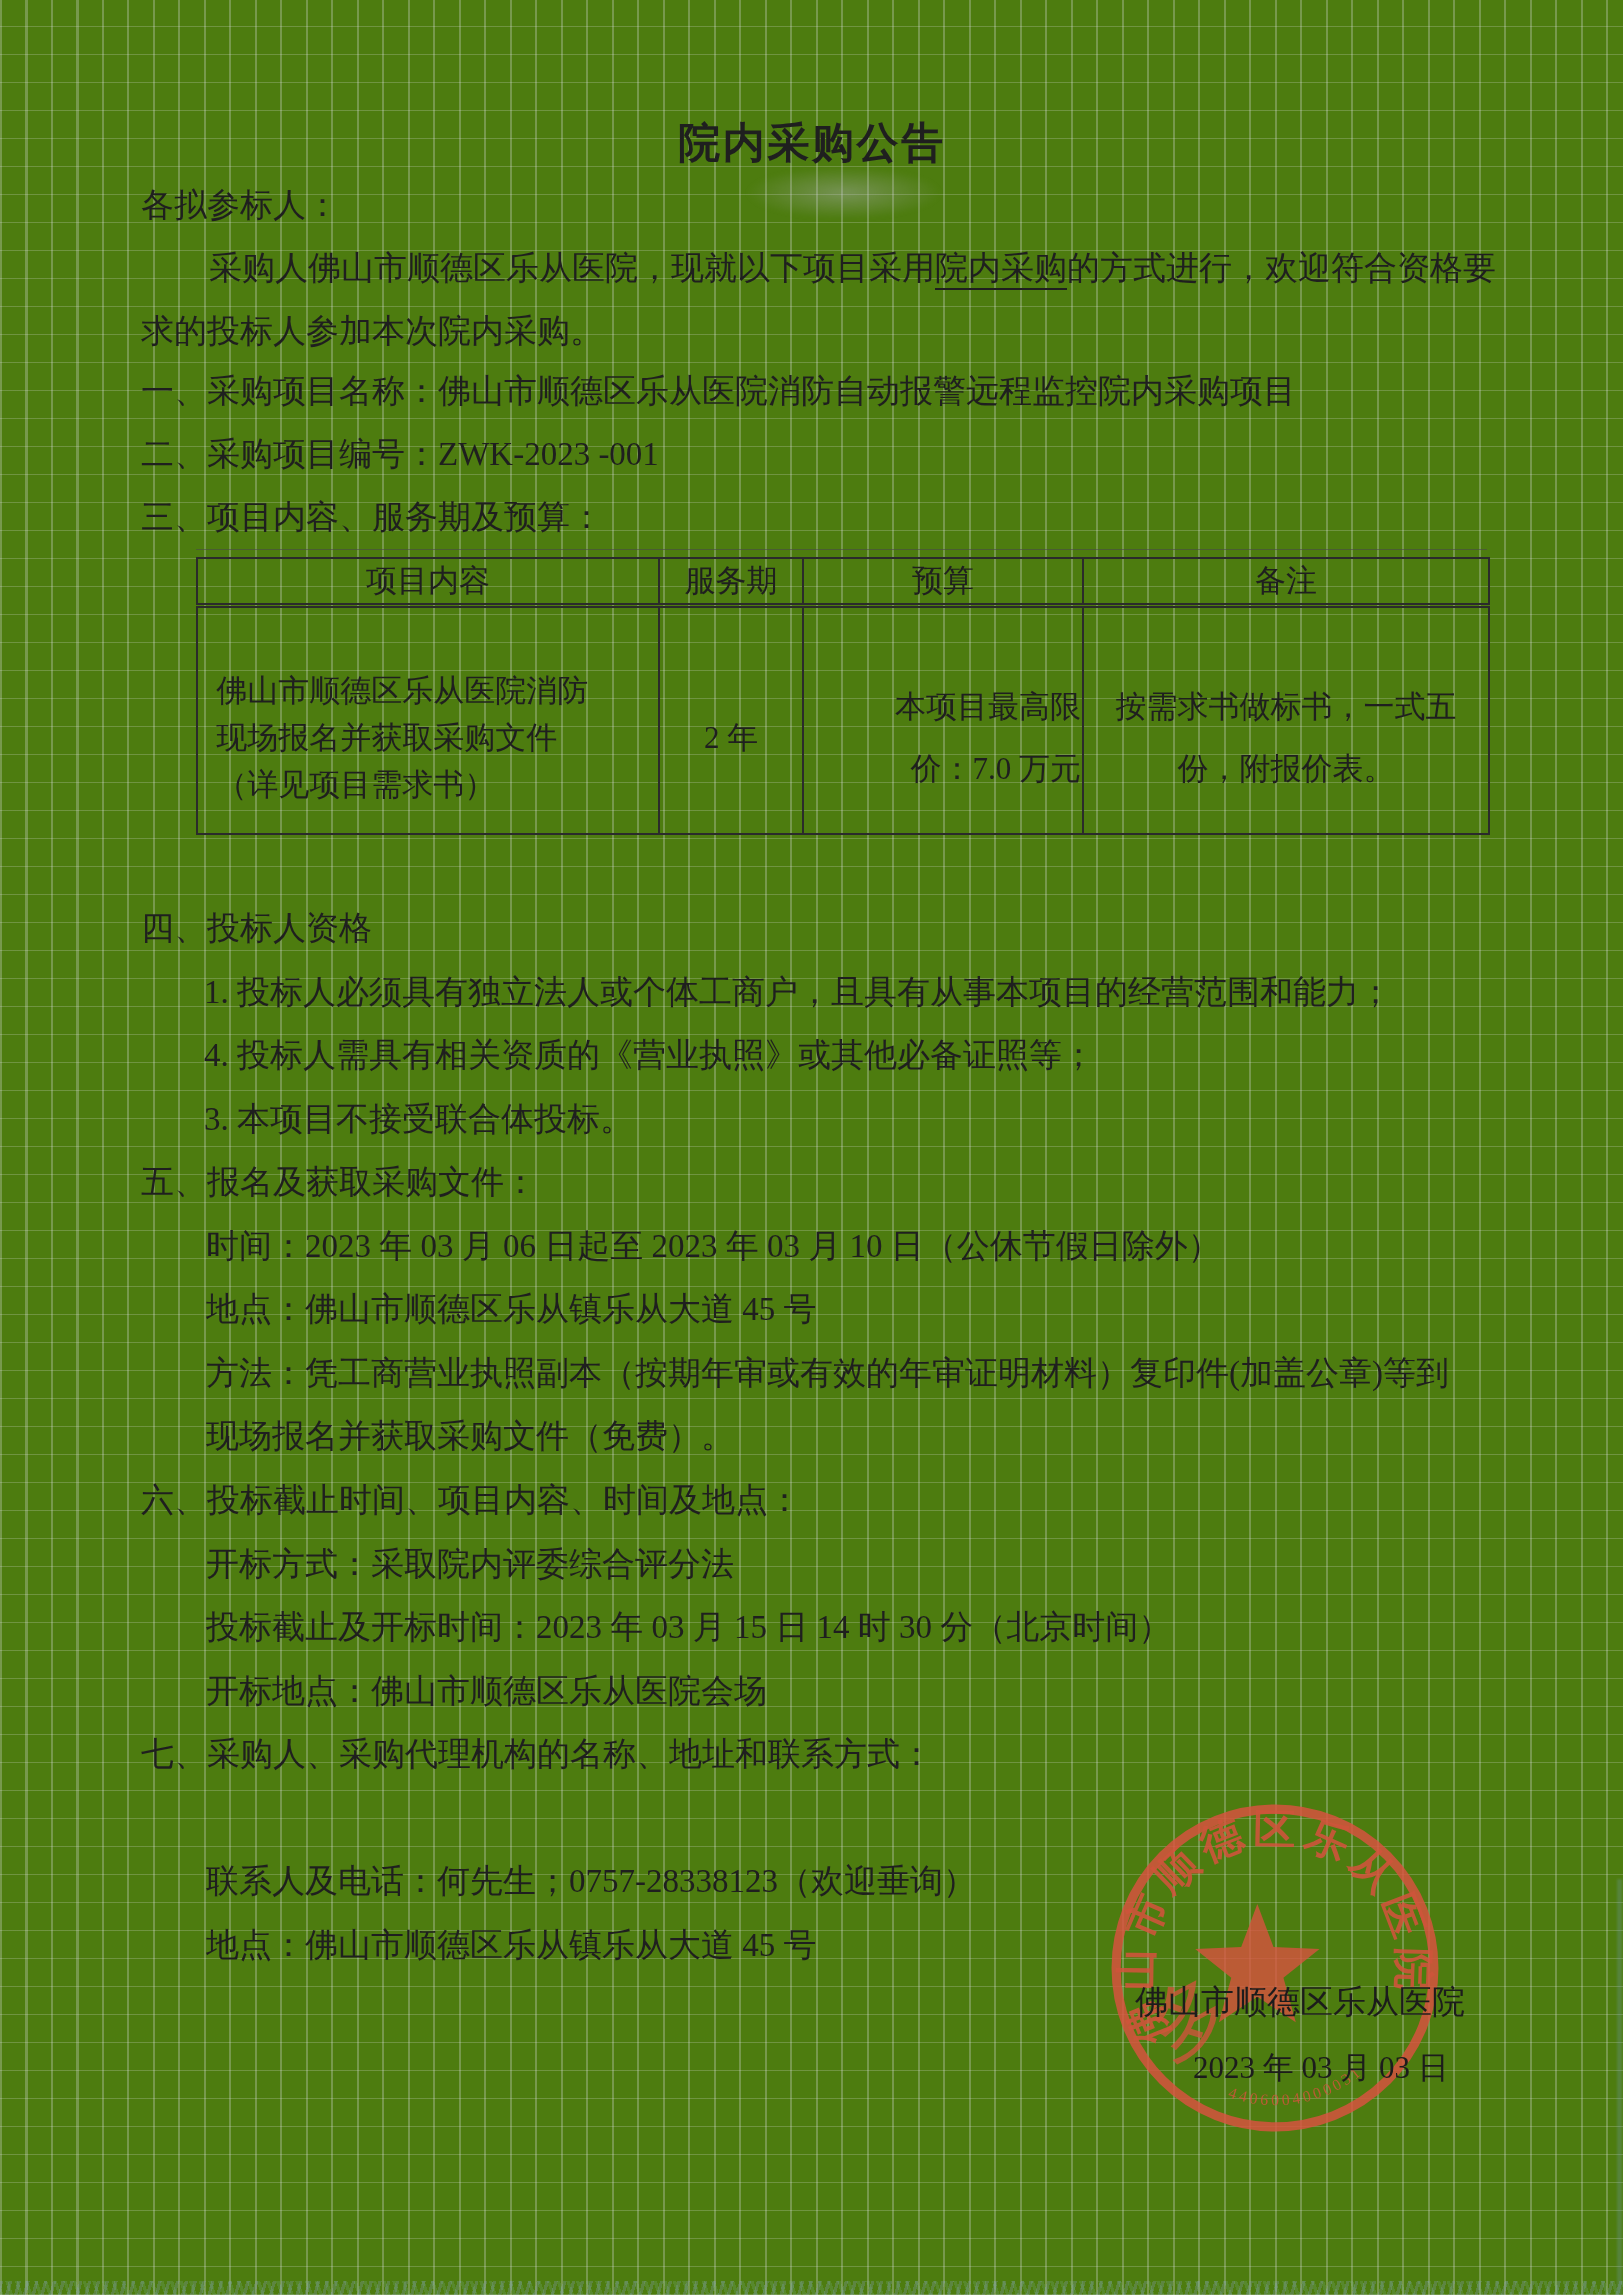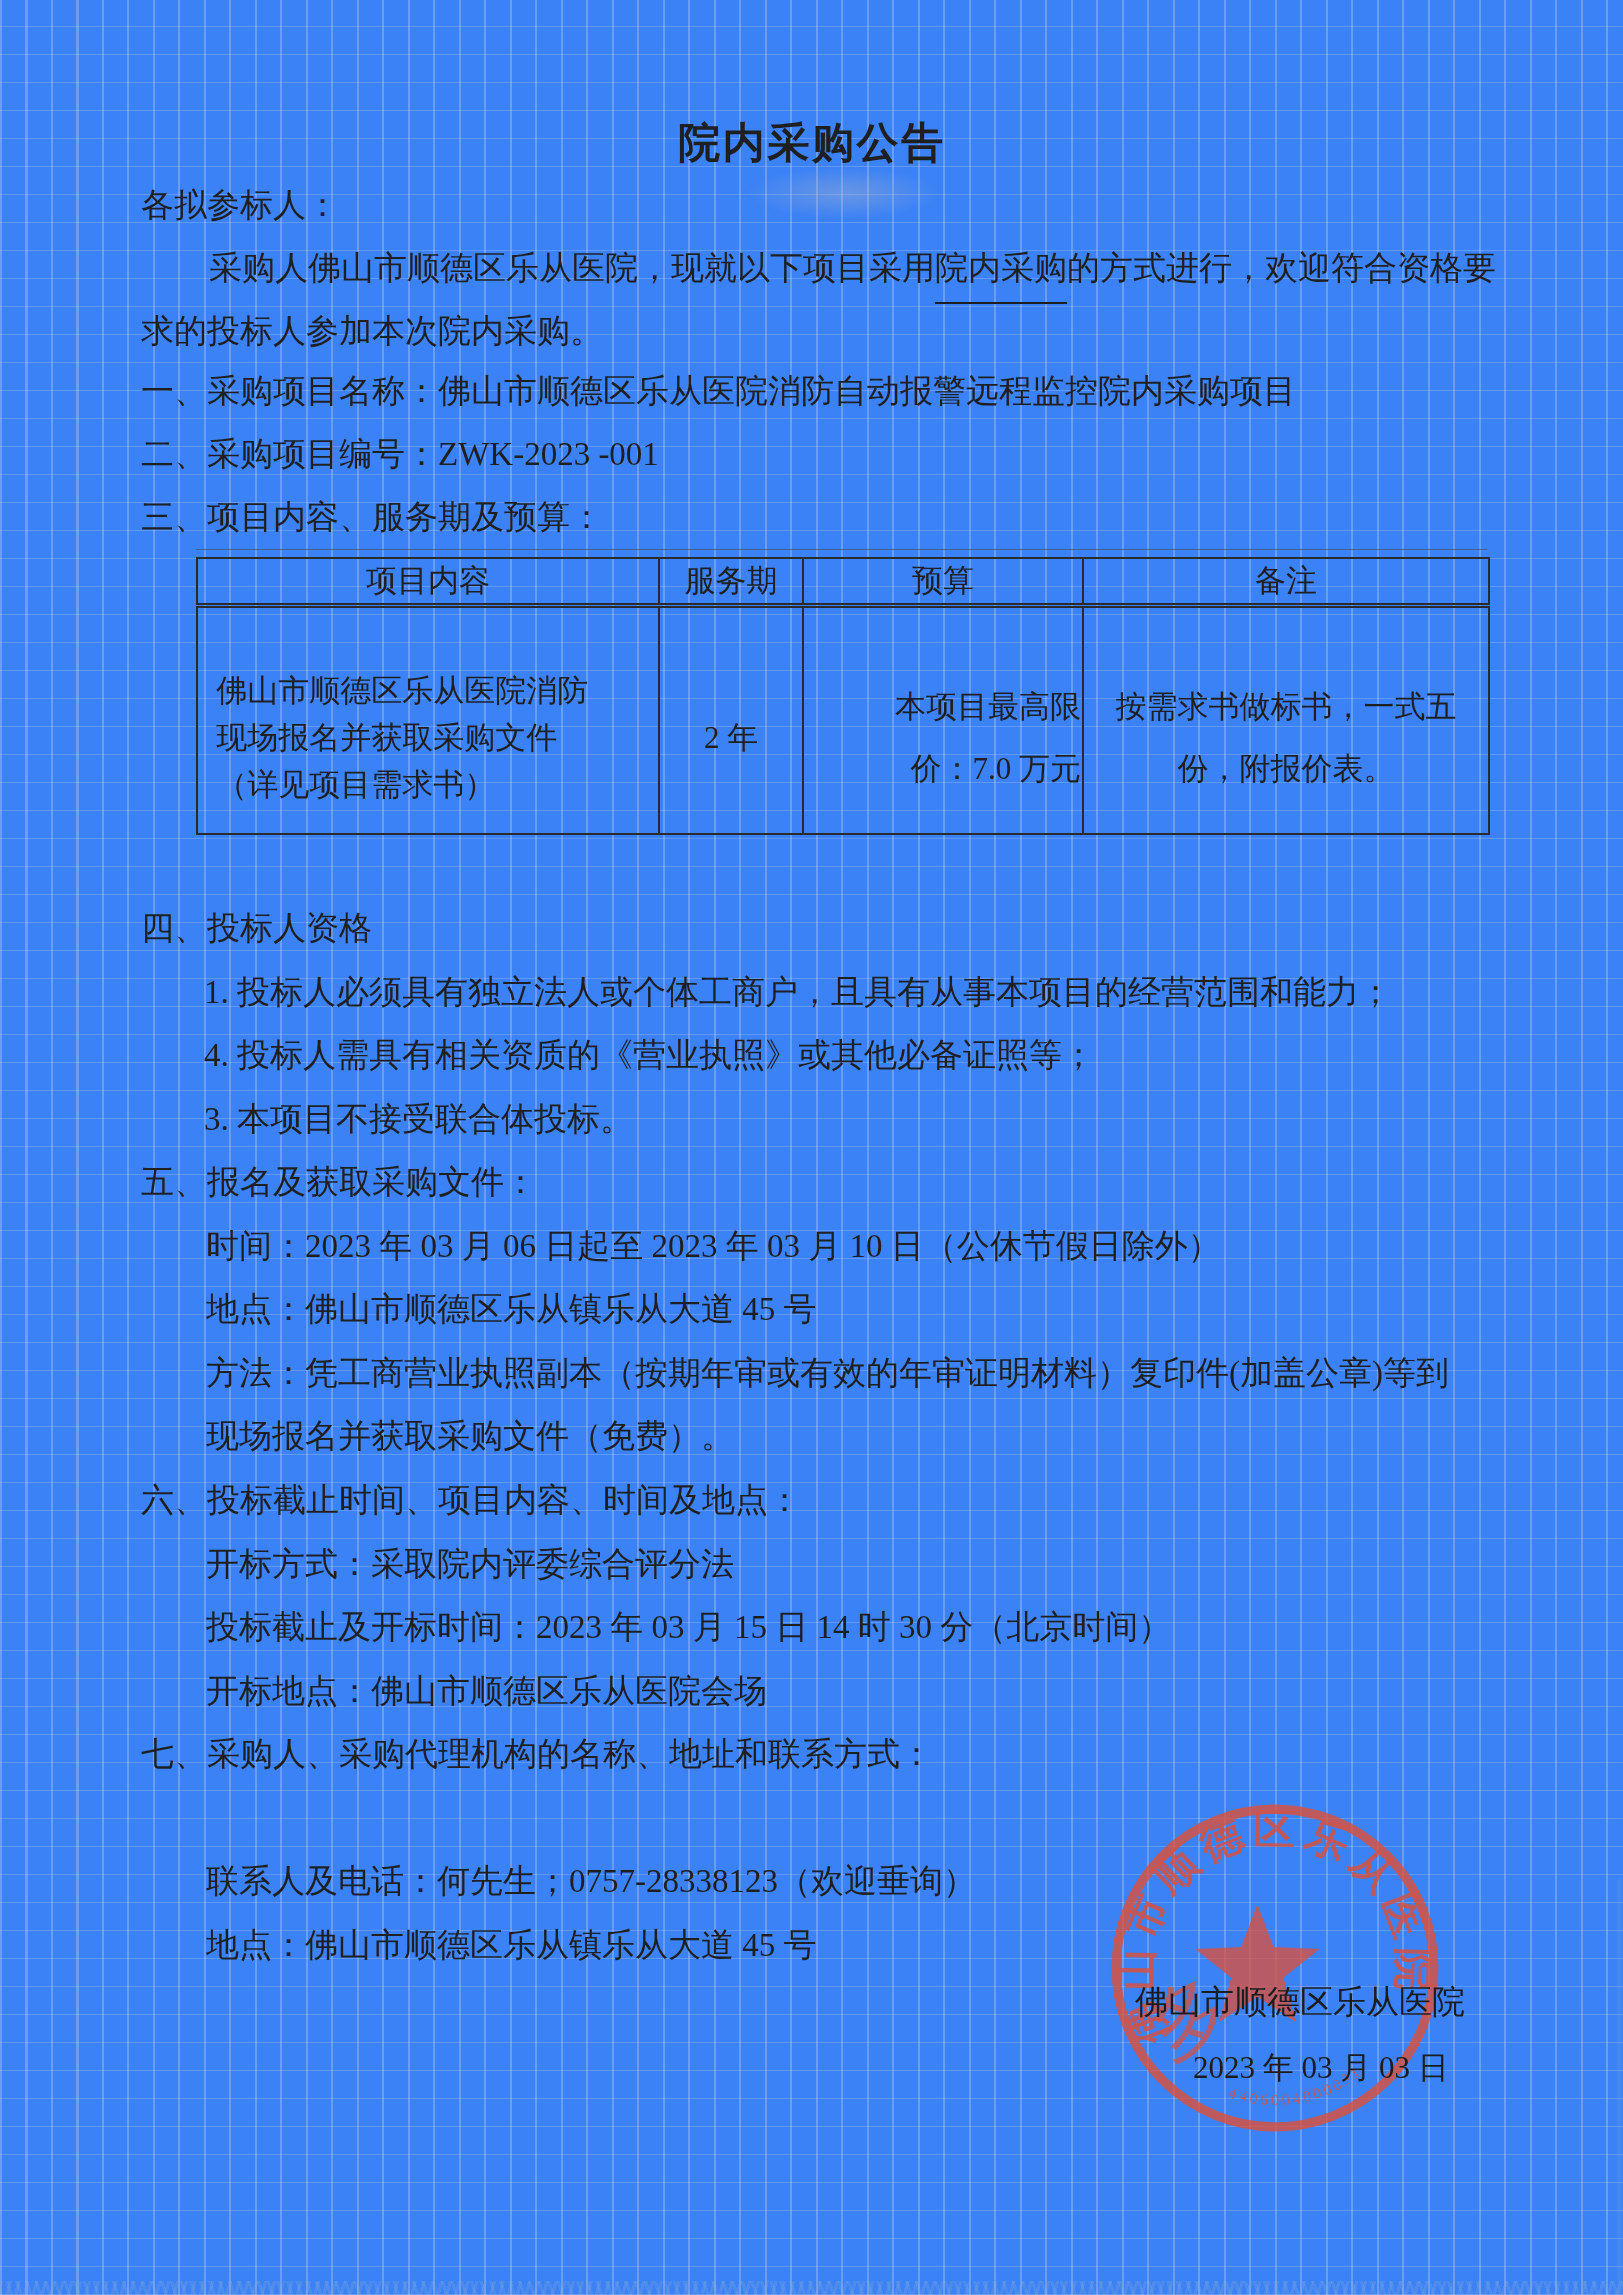--- a/index.html
+++ b/index.html
@@ -1,32 +1,32 @@
 <!DOCTYPE html>
 <html style="font-size:10.5px"><head>
 <meta charset="utf-8">
 <style>
   html,body{margin:0;padding:0;background:#e9e9e9;}
   .page{
     position:relative;width:1624px;height:2295px;margin:0 auto;
-    background:#3b82f6;overflow:hidden;
+    background:#4d7c0f;overflow:hidden;
     font-family:"Liberation Serif","DejaVu Serif",serif;color:#1f1f1f;
   }
   .texture{
     position:absolute;inset:0;pointer-events:none;
     background:
       repeating-linear-gradient(90deg, rgba(228,228,238,.28) 0 2px, rgba(255,255,255,0) 2px 25.5px),
       repeating-linear-gradient(0deg, rgba(233,233,242,.22) 0 1.3px, rgba(255,255,255,0) 1.3px 28px);
   }
   .line{position:absolute;font-size:33px;line-height:38px;white-space:pre;}
   .title{
     position:absolute;left:0;width:100%;text-align:center;
     font-size:42px;font-weight:700;letter-spacing:2.6px;line-height:46px;
   }
-  .ul{border-bottom:2.6px solid #1f1f1f;padding-bottom:16px;}
+  .ul{border-bottom:2.6px solid #1f1f1f;padding-bottom:2px;}
   .rule{position:absolute;background:#4a4a4a;}
   table.grid{
     position:absolute;left:196px;top:557px;width:1291px;
     border-collapse:collapse;table-layout:fixed;
     border:2.6px solid #2b2b2b;
   }
   .grid th,.grid td{border:2px solid #2b2b2b;font-weight:400;}
   .grid th{height:42px;font-size:31px;border-bottom:5.9px double #2b2b2b;text-align:center;}
   .grid td{height:228px;vertical-align:middle;font-size:31px;padding-top:36px;box-sizing:border-box;}
   td.cell-content{text-align:left;padding-left:18.3px;line-height:47px;margin-left:24px;}

